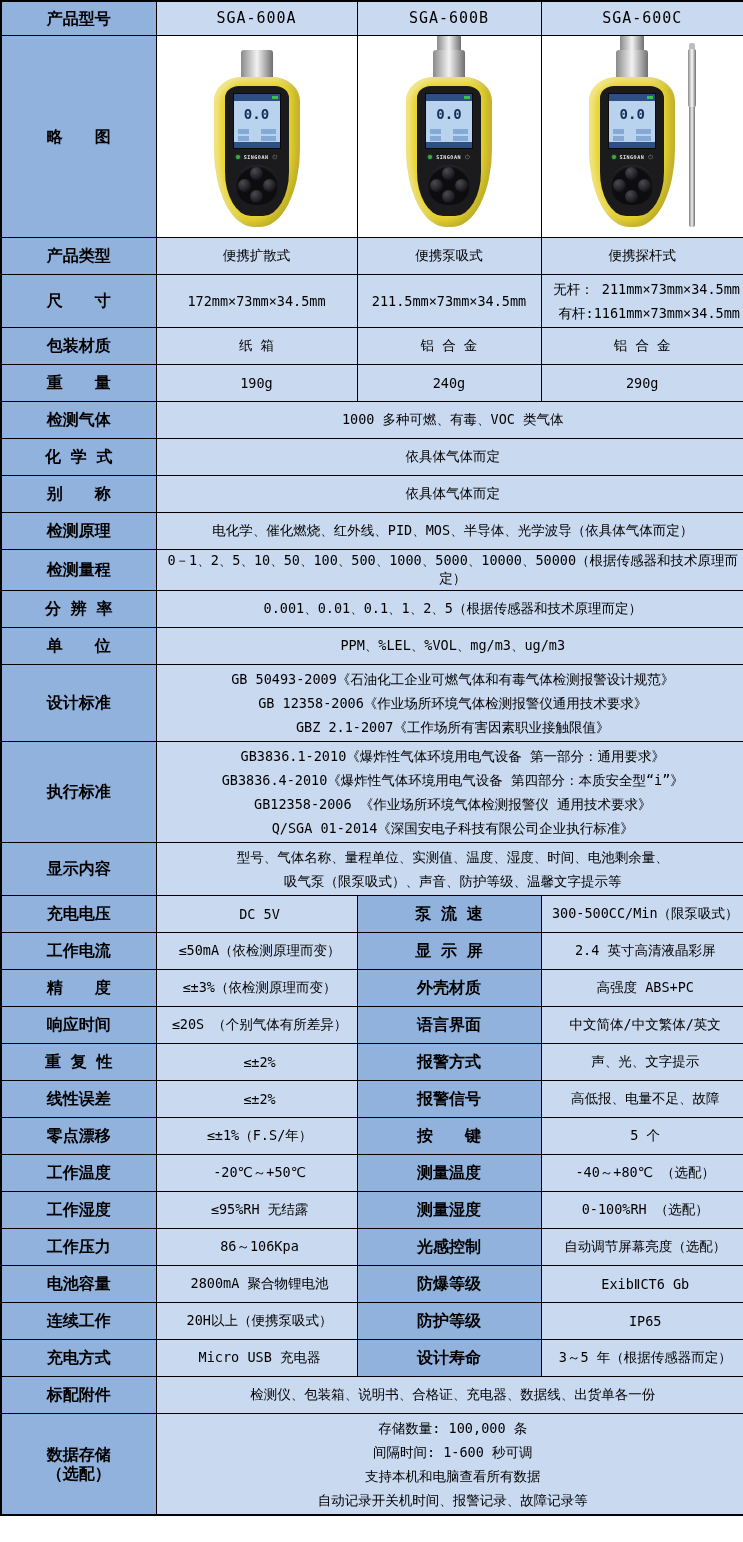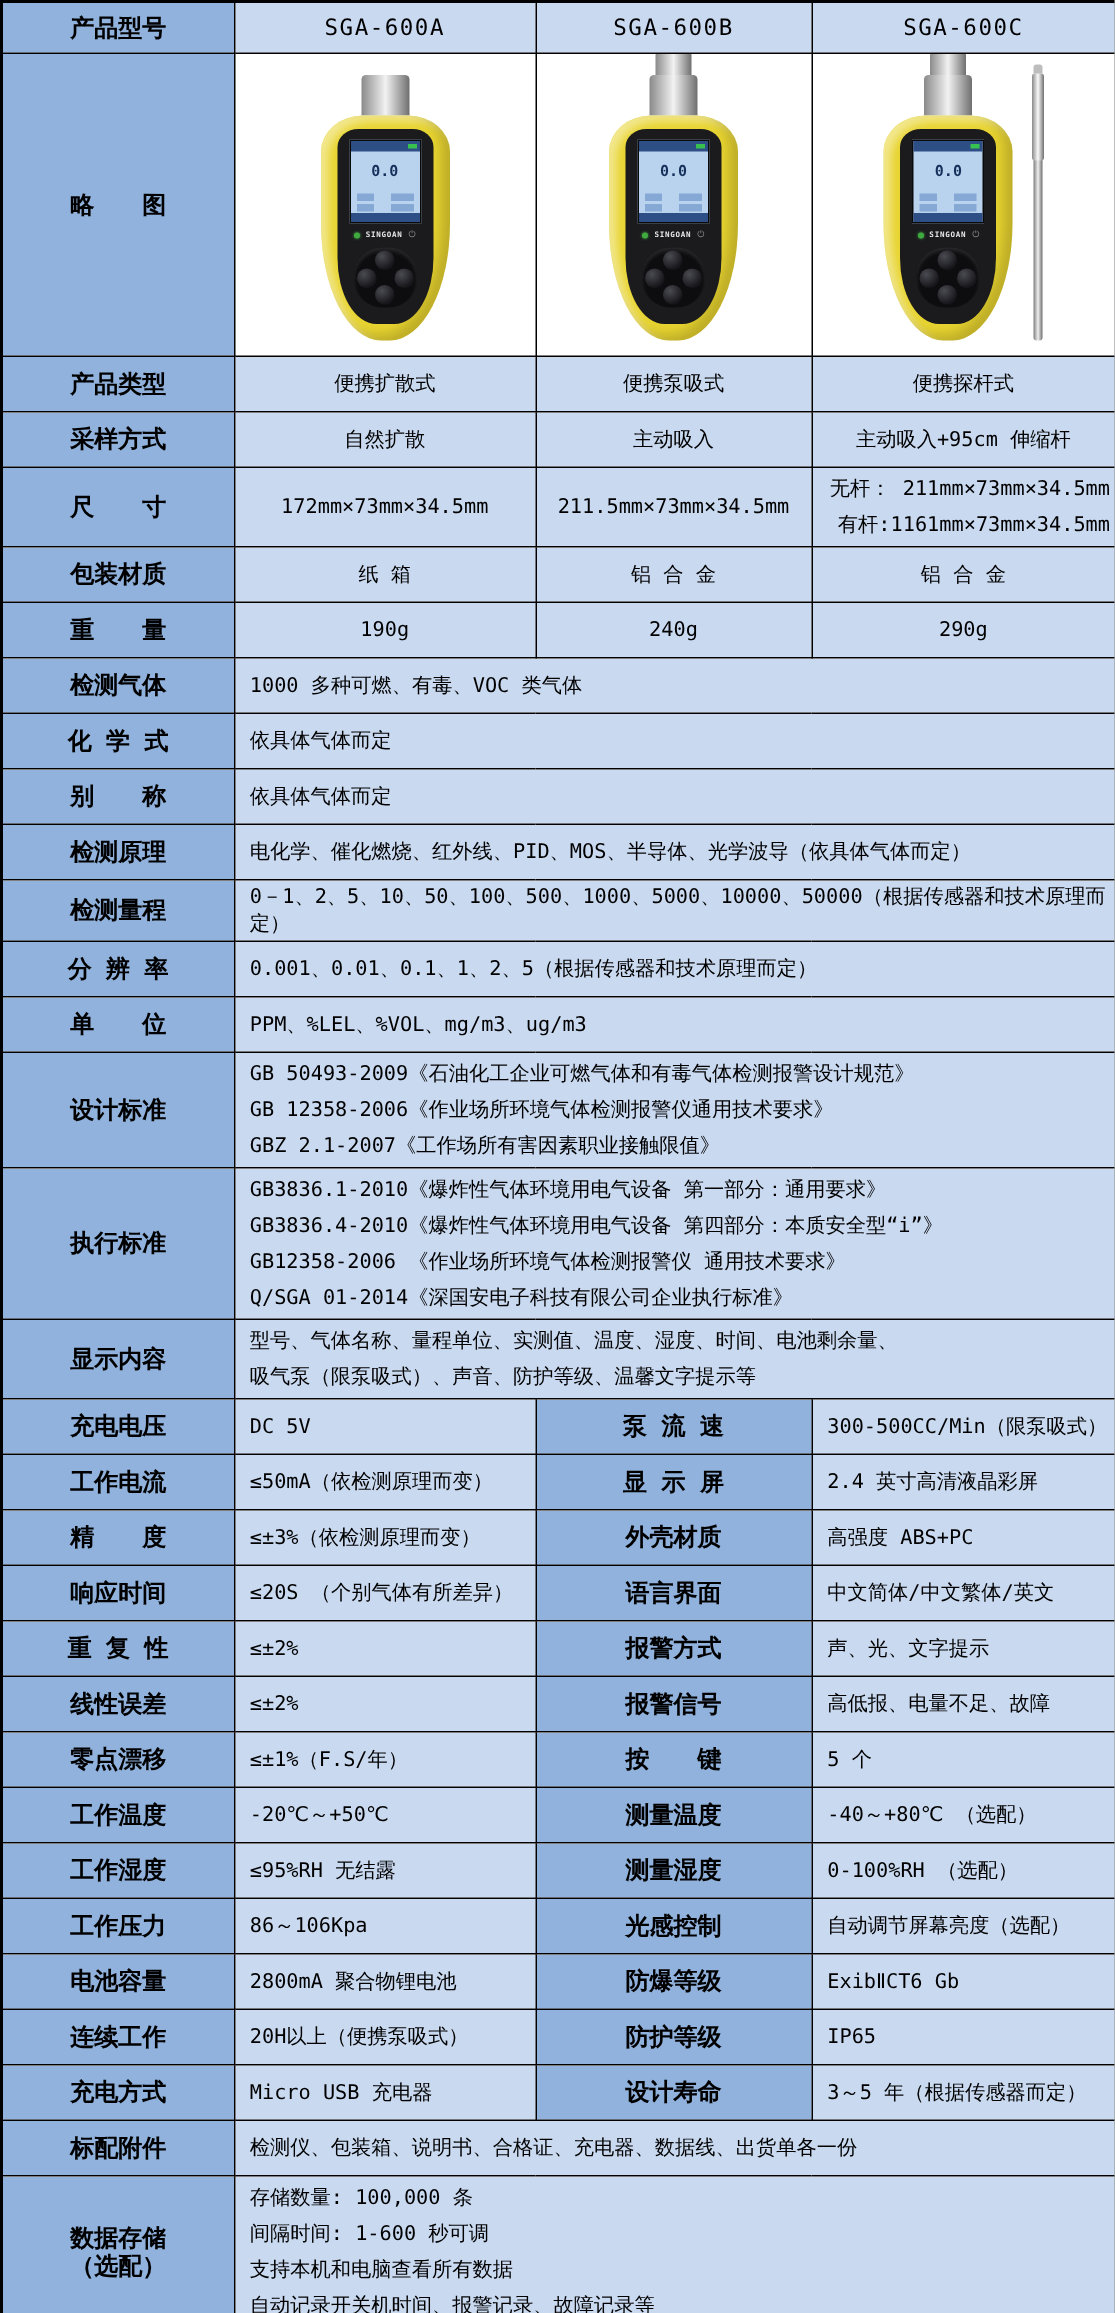--- a/index.html
+++ b/index.html
@@ -8,37 +8,37 @@
     --scr:#b9d3ee; --navy:#2d4f86; --led:#3faa3f; --metal1:#8a8a8a; --metal2:#f2f2f2;
   }
   html,body{margin:0;padding:0;background:#fff;}
   body{width:743px;font-family:"DejaVu Sans Mono","DejaVu Sans","Liberation Sans",sans-serif;color:#000;}
   table{width:743px;border-collapse:collapse;table-layout:fixed;border:2px solid var(--bd);}
   td{border:1px solid var(--bd);overflow:hidden;vertical-align:middle;}
   tr{height:37px;}
   tr.r-models{height:34px;}
   tr.r-images{height:201px;}
   td.lbl{background:var(--hdr);font-weight:bold;text-align:center;font-size:16px;line-height:19px;}
-  td.val{background:var(--cell);font-size:13.5px;text-align:left;padding:2px 4px 2px 10px;}
+  td.val{background:var(--cell);font-size:13.5px;text-align:center;padding:2px 4px 2px 10px;}
   td.val.center{text-align:center;padding:2px 3px;}
   td.model{font-size:15px;letter-spacing:1px;}
   td.imgcell{background:#fff;padding:0;}
   .lines div{line-height:24px;white-space:nowrap;}
   .sizelines div{line-height:24px;text-align:right;white-space:nowrap;}
   
   .devwrap{height:201px;display:flex;align-items:flex-end;justify-content:center;gap:14px;padding-bottom:10px;box-sizing:border-box;}
   .device{display:flex;flex-direction:column;align-items:center;}
   .collar{width:24px;height:15px;background:linear-gradient(90deg,var(--metal1),var(--metal2),#6f6f6f);border-radius:2px 2px 0 0;}
   .cap{width:32px;height:27px;background:linear-gradient(90deg,var(--metal1),var(--metal2),#6f6f6f);border-radius:3px 3px 0 0;}
   .dbody{width:86px;height:150px;background:var(--yellow);border-radius:28px 28px 40px 40px / 24px 24px 78px 78px;display:flex;flex-direction:column;align-items:center;padding-top:9px;box-sizing:border-box;box-shadow:inset -6px -4px 8px rgba(0,0,0,.18), inset 5px 4px 6px rgba(255,255,255,.45);}
   .panel{width:64px;height:130px;background:var(--devblack);border-radius:14px 14px 26px 26px / 12px 12px 44px 44px;display:flex;flex-direction:column;align-items:center;padding-top:7px;box-sizing:border-box;}
   .screen{width:48px;height:56px;background:var(--scr);border:1px solid #0a0a0a;display:flex;flex-direction:column;box-sizing:border-box;}
   .scr-top{height:7px;background:var(--navy);display:flex;align-items:center;justify-content:flex-end;padding:0 2px;}
   .scr-chip{width:6px;height:3px;background:#37c14e;}
-  .scr-val{flex:1;display:flex;align-items:center;justify-content:center;font-size:10px;font-weight:bold;color:#16305c;}
+  .scr-val{flex:1;display:flex;align-items:center;justify-content:center;font-size:14px;font-weight:bold;color:#16305c;}
   .scr-row{height:5px;margin:1px 4px;background:linear-gradient(90deg,#86a8d4 0 30%,transparent 30% 60%,#86a8d4 60% 100%);}
   .scr-bot{height:6px;background:var(--navy);margin-top:auto;}
   .brandrow{display:flex;align-items:center;gap:4px;margin-top:5px;height:7px;}
   .leddot{width:4px;height:4px;border-radius:50%;background:var(--led);box-shadow:0 0 2px var(--led);}
   .brandtxt{color:#e8e8e8;font-size:5px;letter-spacing:.5px;font-weight:bold;}
   .pwr{color:#8d8d8d;font-size:6px;line-height:6px;}
   .cluster{width:42px;height:40px;background:#0d0d10;border-radius:46%;position:relative;margin-top:4px;box-shadow:inset 0 2px 3px rgba(255,255,255,.12);}
   .btn{position:absolute;width:13px;height:13px;border-radius:50%;background:radial-gradient(circle at 35% 30%,#4a4a52,#17171b 70%);}
   .btn.b-top{left:14px;top:2px;} .btn.b-left{left:2px;top:14px;} .btn.b-right{right:2px;top:14px;} .btn.b-bot{left:14px;bottom:2px;}
   .telescope{width:6px;height:178px;background:linear-gradient(90deg,#7d7d7d,#efefef,#6e6e6e);border-radius:2px;position:relative;}
@@ -161,26 +161,20 @@
           </div>
         </td>
       </tr>
       <tr class="r-triple">
         <td class="lbl">产品类型</td>
         <td class="val center">便携扩散式</td>
         <td class="val center">便携泵吸式</td>
         <td class="val center">便携探杆式</td>
       </tr>
       <tr class="r-triple">
-        <td class="lbl">采样方式</td>
-        <td class="val center">自然扩散</td>
-        <td class="val center">主动吸入</td>
-        <td class="val center">主动吸入+95cm 伸缩杆</td>
-      </tr>
-      <tr class="r-triple">
         <td class="lbl">尺　　寸</td>
         <td class="val center">172mm×73mm×34.5mm</td>
         <td class="val center">211.5mm×73mm×34.5mm</td>
         <td class="val center">
           <div class="sizelines">
             <div>无杆： 211mm×73mm×34.5mm</div>
             <div>有杆:1161mm×73mm×34.5mm</div>
           </div>
         </td>
       </tr>

